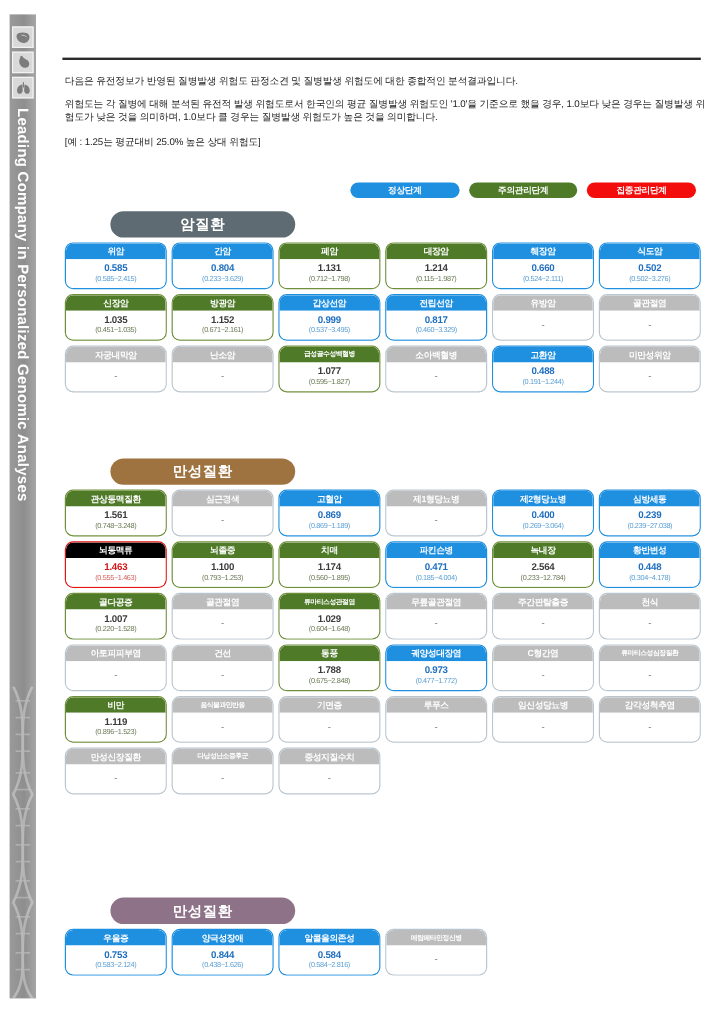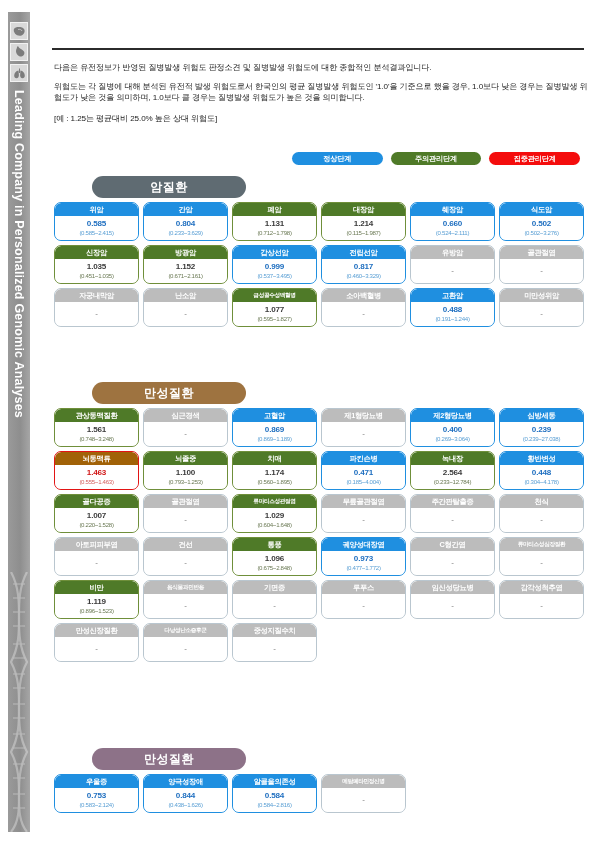--- a/index.html
+++ b/index.html
@@ -111,21 +111,21 @@
   .s-normal  .card-head { background:#1f8fe0; }
   .s-normal  { border-color:#1f8fe0; }
   .s-normal  .val { color:#1f6fc0; }
   .s-normal  .rng { color:#5a9fd4; }
 
   .s-caution .card-head { background:#4f7a28; }
   .s-caution { border-color:#6f8f3a; }
   .s-caution .val { color:#3c3c3c; }
   .s-caution .rng { color:#6b7a55; }
 
-  .s-intense .card-head { background:#a16207; }
+  .s-intense .card-head { background:#000000; }
   .s-intense { border-color:#e21414; }
   .s-intense .val { color:#d11616; }
   .s-intense .rng { color:#d4605f; }
 
   .s-none    .card-head { background:#bcbcbc; }
   .s-none    { border-color:#b9c6cf; }
 
   
   .sec { position:absolute; left:54px; width:534px; }
   .sec-grid { margin-top:4px; }
@@ -453,21 +453,21 @@
         </div>
         <div class="card s-none">
           <div class="card-head">건선</div>
           <div class="card-body">
             <div class="dash">-</div>
           </div>
         </div>
         <div class="card s-caution">
           <div class="card-head">통풍</div>
           <div class="card-body">
-            <div class="val">1.096</div>
+            <div class="val">1.788</div>
             <div class="rng">(0.675~2.848)</div>
           </div>
         </div>
         <div class="card s-normal">
           <div class="card-head">궤양성대장염</div>
           <div class="card-body">
             <div class="val">0.973</div>
             <div class="rng">(0.477~1.772)</div>
           </div>
         </div>

